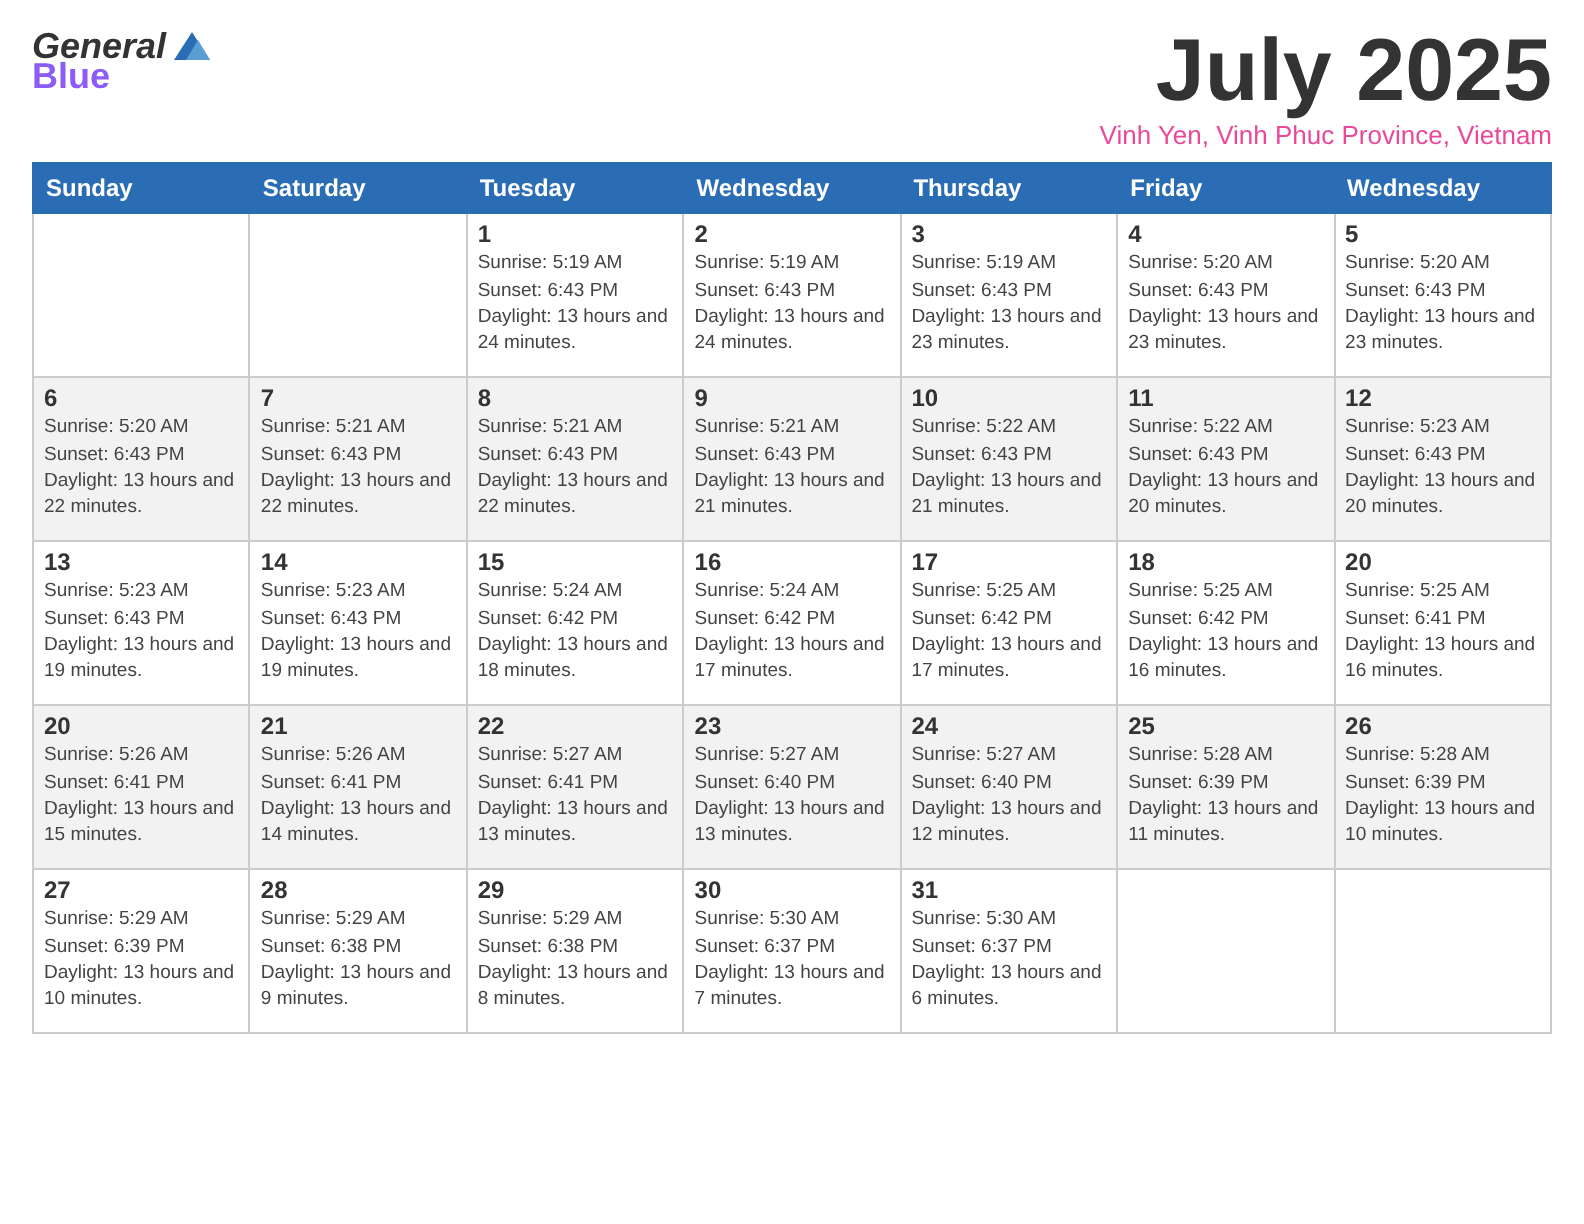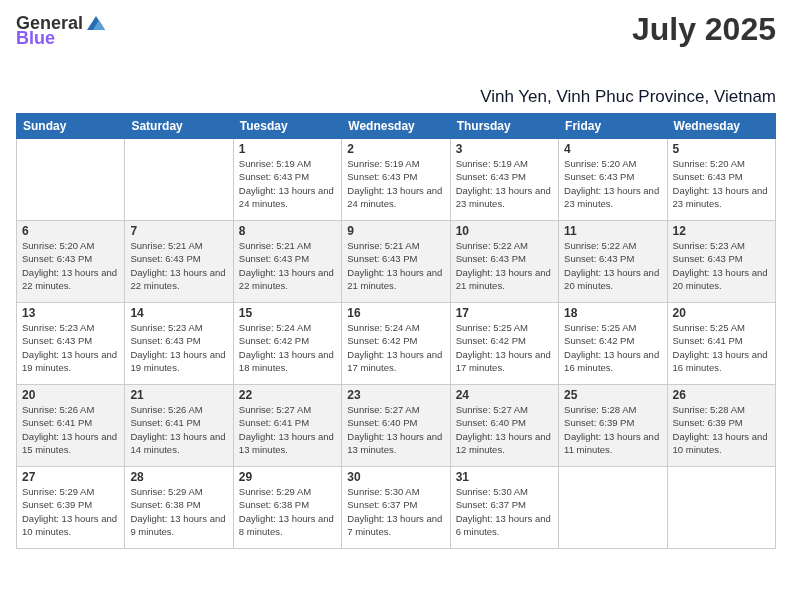--- a/index.html
+++ b/index.html
@@ -28,44 +28,44 @@
       align-items: flex-start;
     }
     .logo-text {
       display: flex;
       align-items: center;
     }
     .logo-general {
       font-size: 18px;
       font-weight: bold;
       color: #333;
+      font-style: italic;
     }
     .logo-blue {
       font-size: 18px;
       font-weight: bold;
       color: #8b5cf6;
     }
     .logo-icon {
       width: 22px;
       height: 22px;
       margin-left: 2px;
     }
     .title-block {
       text-align: right;
     }
     .month-title {
-      font-size: 32px;
+      font-size: 44px;
       font-weight: bold;
       color: #333;
       line-height: 1.1;
     }
     .location {
-      font-size: 17px;
-      color: #0f172a;
-      margin-top: 40px;
+      font-size: 13px;
+      color: #ec4899;
     }
     .calendar {
       width: 100%;
       border-collapse: collapse;
       table-layout: fixed;
     }
     .calendar th {
       background: #2a6db5;
       color: #fff;
       text-align: left;

